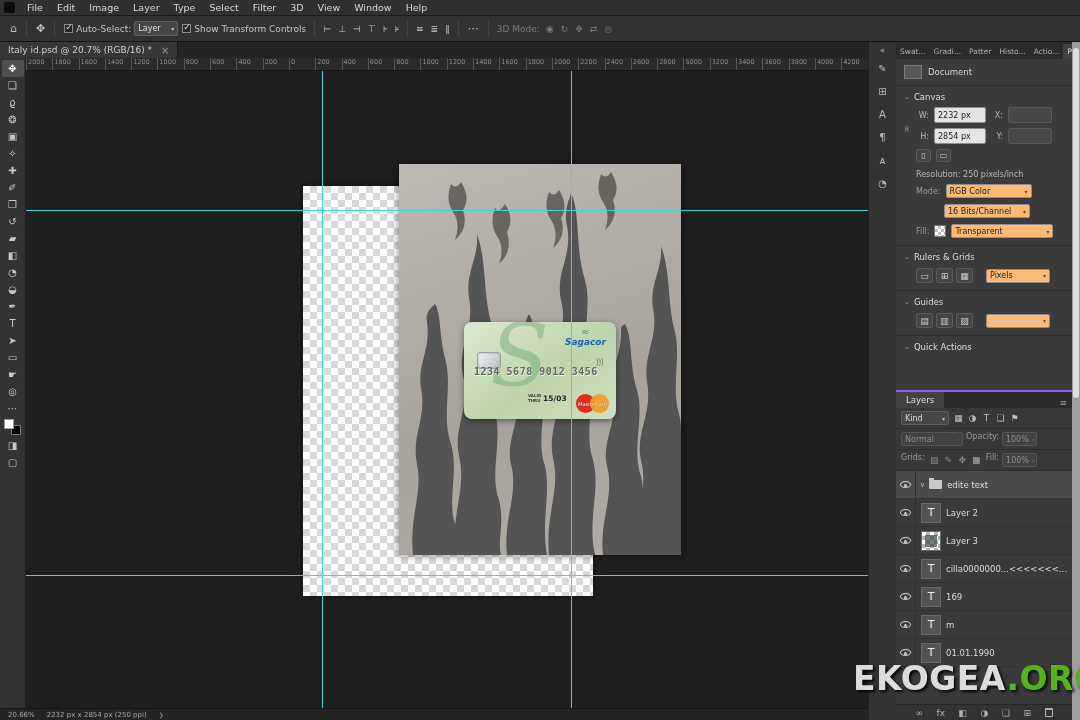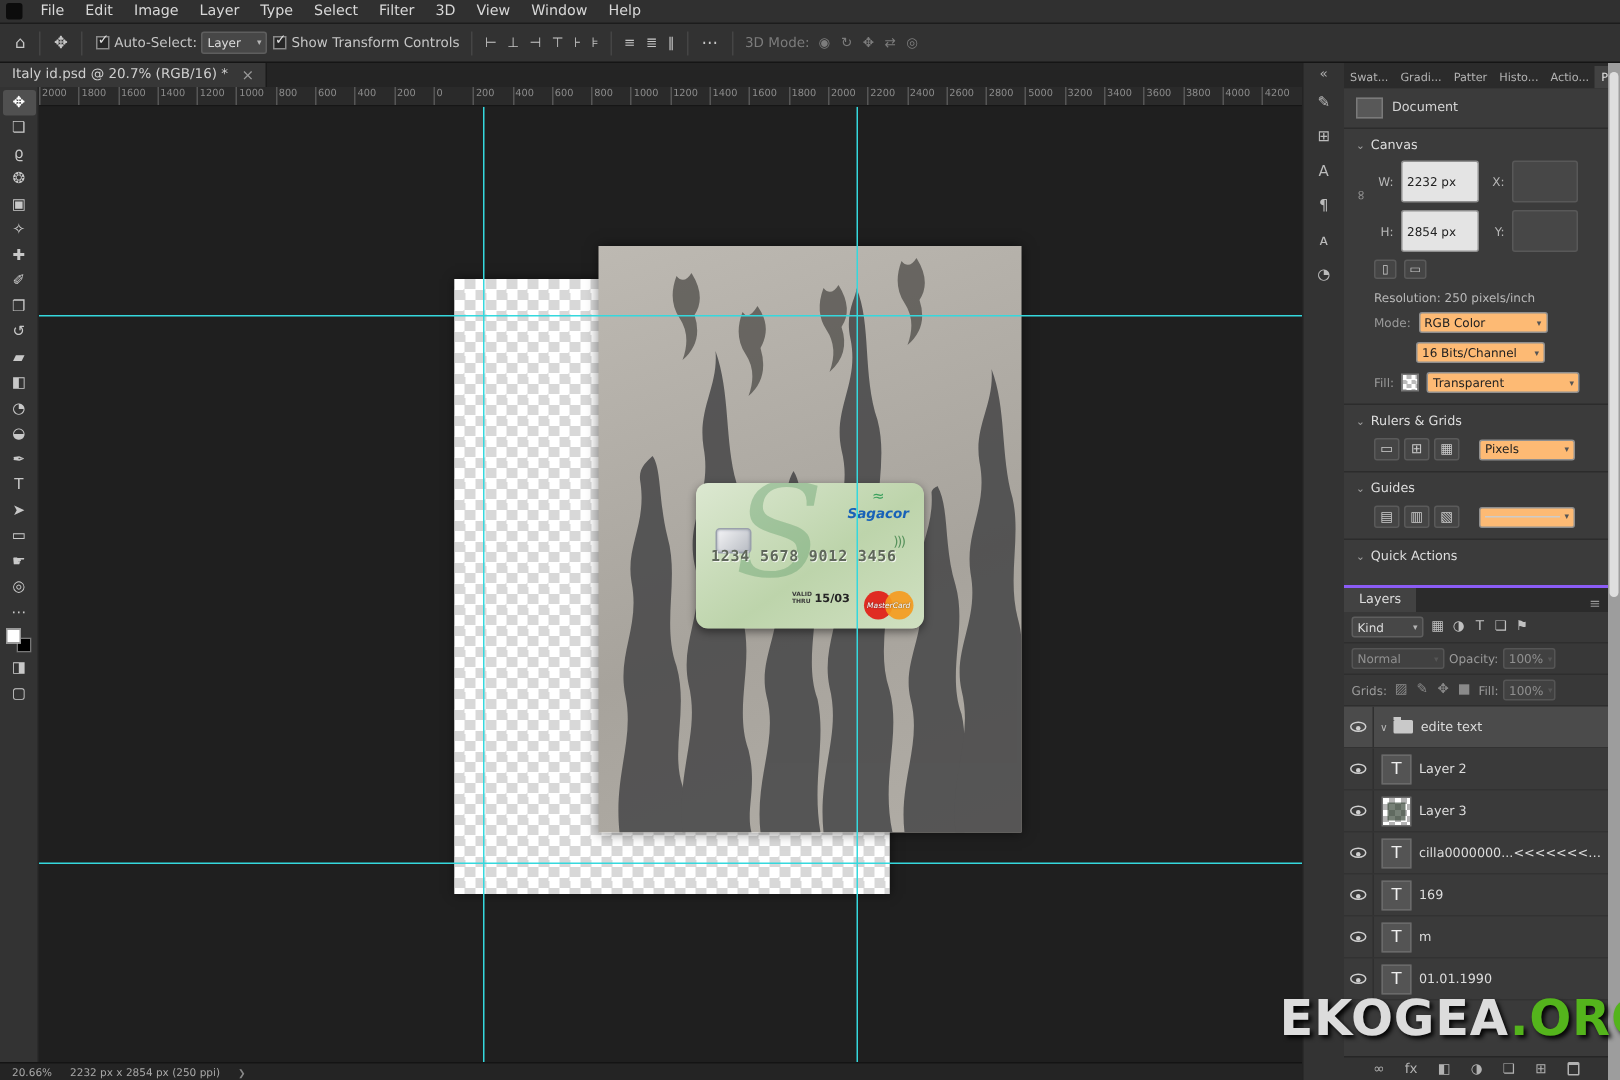--- a/index.html
+++ b/index.html
@@ -89,36 +89,36 @@
   .prop-doc { display:flex; align-items:center; gap:6px; padding:6px 8px; border-bottom:1px solid #2c2c2c; }
   .prop-doc-thumb { width:18px; height:14px; background:#585858; border:1px solid #7a7a7a; }
   .prop-doc-label { font-size:8.5px; color:#d5d5d5; }
   .section-h { display:flex; align-items:center; gap:4px; padding:6px 8px 3px; font-size:8.5px; color:#dedede; }
   .section-h::before { content:"⌄"; font-size:7px; color:#a0a0a0; }
   .fields-wrap { position:relative; padding-left:18px; }
   .chain { position:absolute; left:7px; top:12px; }
   .chain::before { content:"∞"; display:inline-block; transform:rotate(90deg); color:#9a9a9a; font-size:9px; }
   .fields { display:grid; grid-template-columns:13px 52px 12px 44px; gap:5px 5px; padding:2px 8px 2px 2px; align-items:center; }
   .flabel { font-size:8px; color:#b8b8b8; text-align:right; }
-  .fbox { height:28px; background:#e4e4e4; border:1px solid #8f8f8f; border-radius:2px; font-size:8px; color:#222; display:flex; align-items:center; padding:0 3px; white-space:nowrap; }
+  .fbox { height:16px; background:#e4e4e4; border:1px solid #8f8f8f; border-radius:2px; font-size:8px; color:#222; display:flex; align-items:center; padding:0 3px; white-space:nowrap; }
   .fbox.dimbox { background:#474747; border-color:#585858; color:#909090; }
   .row-line { display:flex; align-items:center; gap:5px; padding:3px 8px 3px 20px; }
   .res-line { padding:5px 8px 2px 20px; font-size:8px; color:#b8b8b8; }
   .icon-btn { width:17px; height:15px; flex:0 0 17px; border:1px solid #5a5a5a; border-radius:2px; background:#454545; color:#cccccc; font-size:9px; display:inline-flex; align-items:center; justify-content:center; }
   .orient-btn { width:15px; height:13px; flex:0 0 15px; border:1px solid #5a5a5a; border-radius:2px; background:#454545; color:#cccccc; font-size:8px; display:inline-flex; align-items:center; justify-content:center; }
   .divider { height:1px; background:#2c2c2c; margin:4px 0 0; }
   .fill-swatch { width:12px; height:12px; border:1px solid #777; background-image:conic-gradient(#bbb 25%, #fff 0 50%, #bbb 0 75%, #fff 0); background-size:6px 6px; flex:0 0 12px; }
   .line-swatch { width:54px; height:1px; background:#cccccc; }
 
   
   .layers { flex:1 1 auto; display:flex; flex-direction:column; background:#383838; border-top:2px solid #8b5cf6; position:relative; overflow:hidden; }
   .layers-tabbar { height:16px; flex:0 0 16px; background:#2b2b2b; display:flex; align-items:flex-end; justify-content:space-between; padding-right:5px; }
   .layers-tab { background:#424242; color:#dddddd; font-size:8.5px; padding:3px 10px; }
   .panel-menu { color:#9a9a9a; font-size:9px; }
-  .filter-row, .blend-row, .lock-row { display:flex; align-items:center; gap:3px; padding:3px 5px; border-bottom:1px solid #2e2e2e; flex:0 0 auto; }
+  .filter-row, .blend-row, .lock-row { display:flex; gap:3px; padding:3px 5px; border-bottom:1px solid #2e2e2e; flex:0 0 auto; }
   .f-icon { color:#c0c0c0; font-size:9px; width:13px; text-align:center; }
   .f-icon.dim2 { color:#8a8a8a; }
   .l-label { font-size:8px; color:#9a9a9a; white-space:nowrap; }
   .kind-select { width:48px; height:14px; }
   .blend-select { width:62px; height:14px; }
   .pct-select { width:35px; height:14px; }
   .layer-list { flex:1 1 auto; background:#3a3a3a; overflow:hidden; }
   .layer-row { height:28px; display:flex; align-items:center; border-bottom:1px solid #323232; color:#dddddd; font-size:8.5px; }
   .layer-row.selected { background:#4b4b4b; }
   .eye-cell { width:20px; height:100%; border-right:1px solid #2f2f2f; display:flex; align-items:center; justify-content:center; flex:0 0 20px; }

